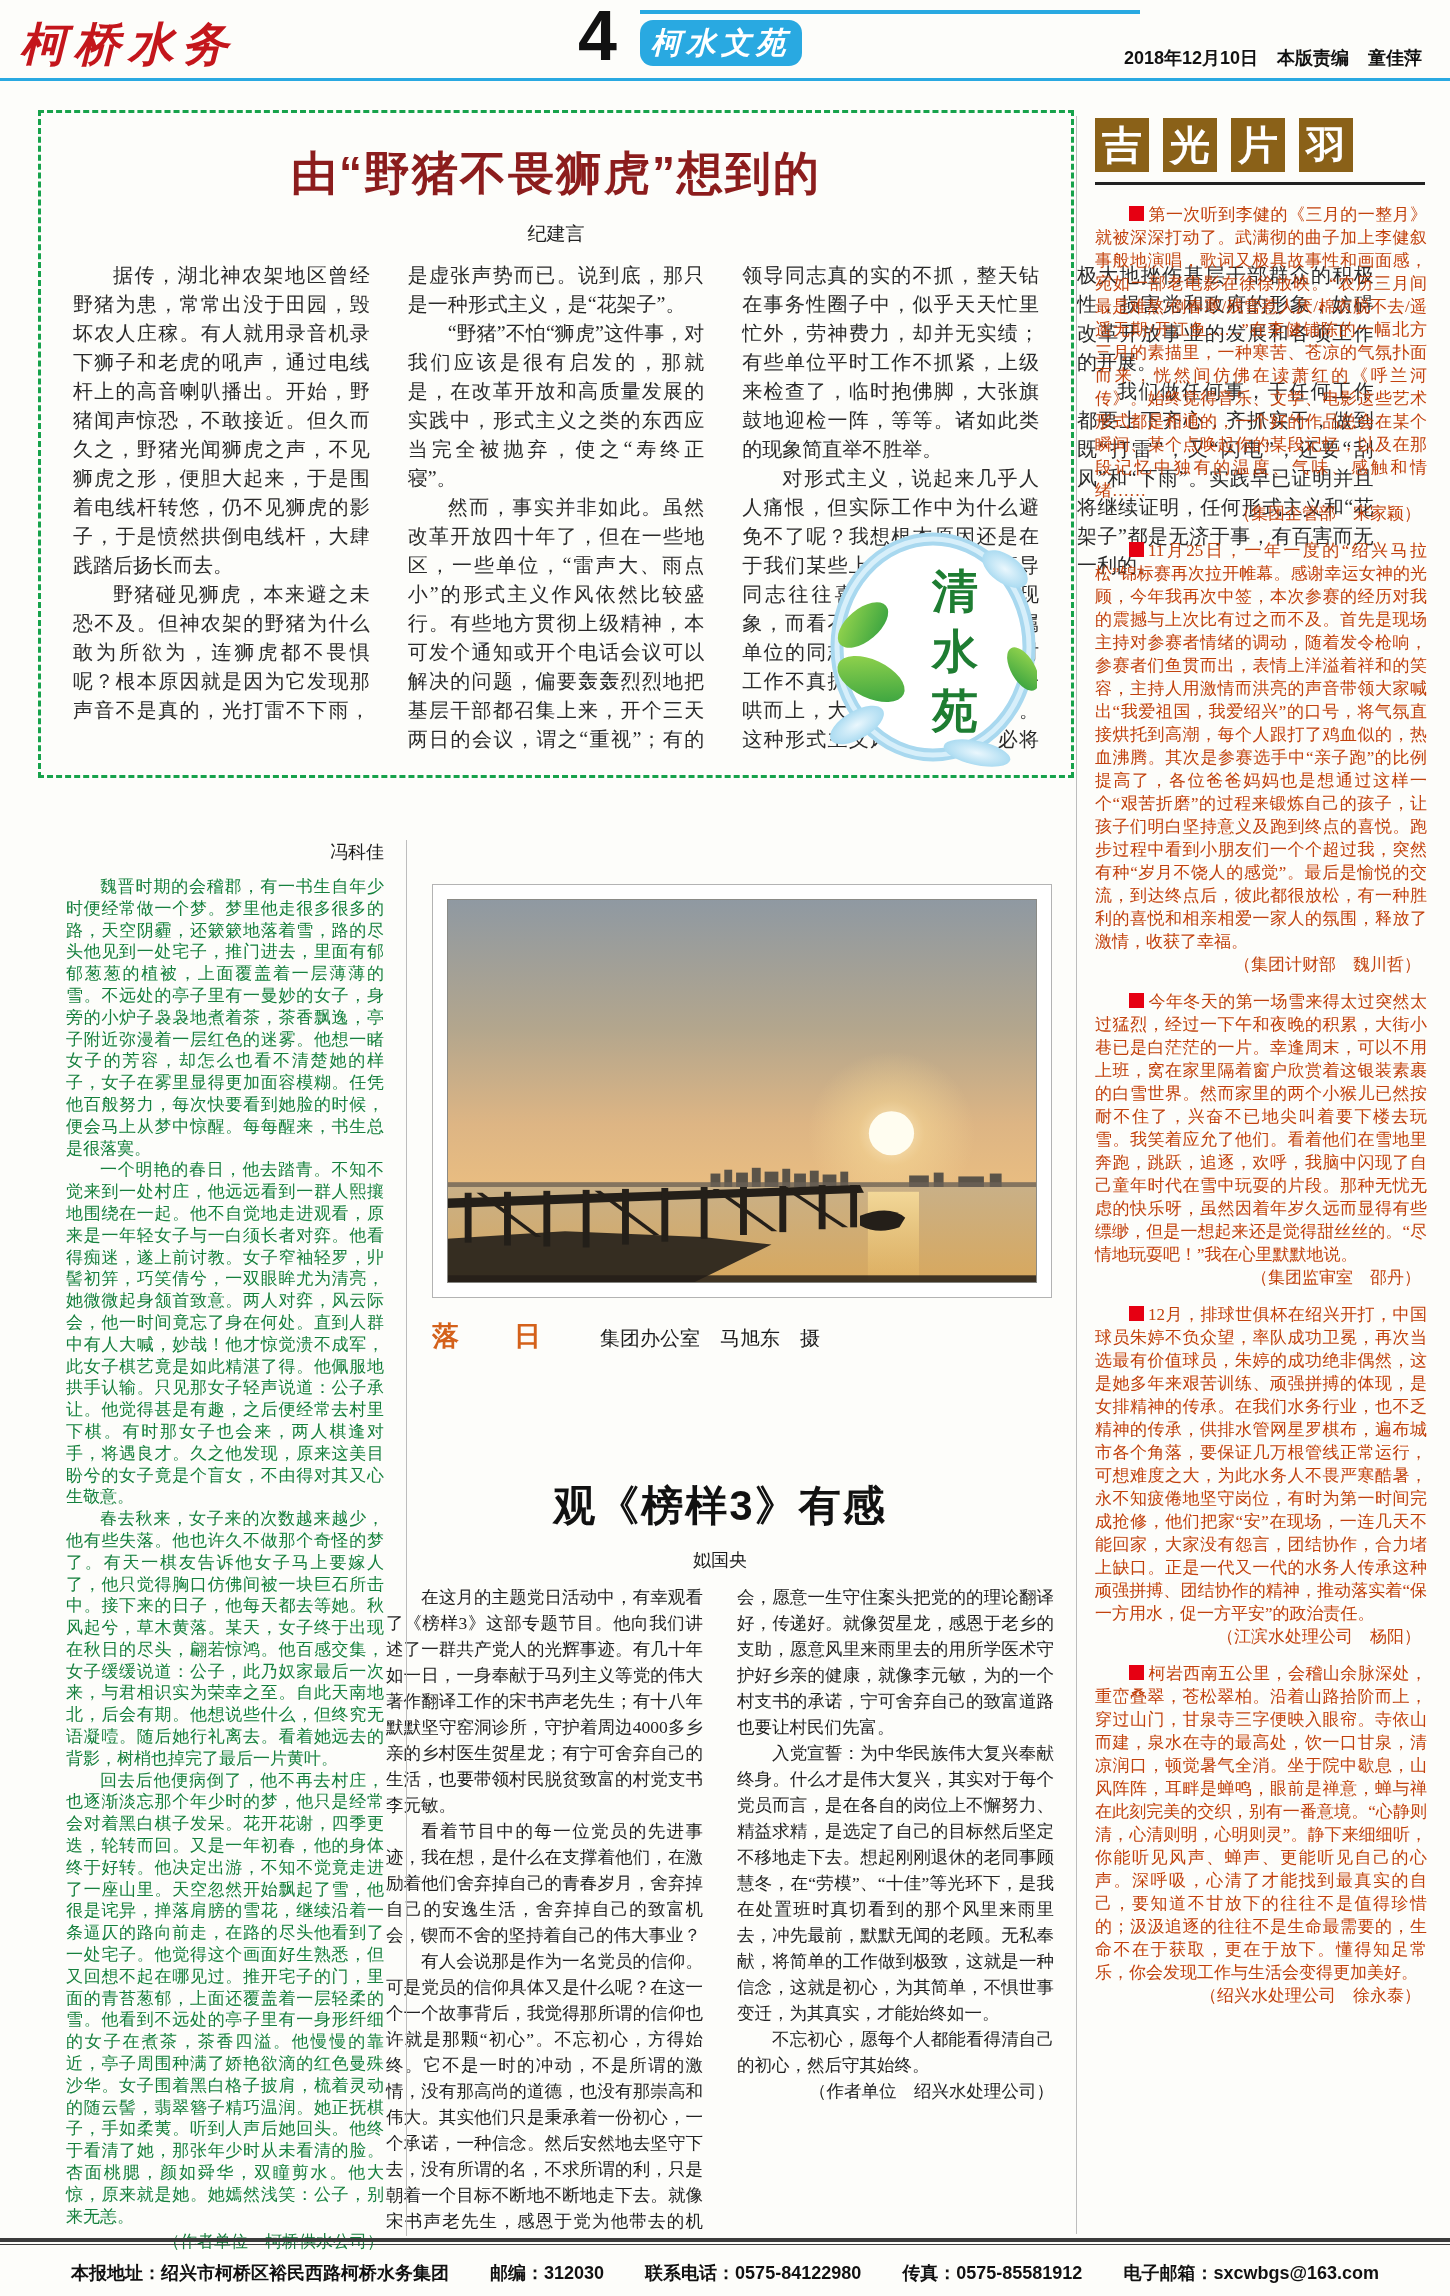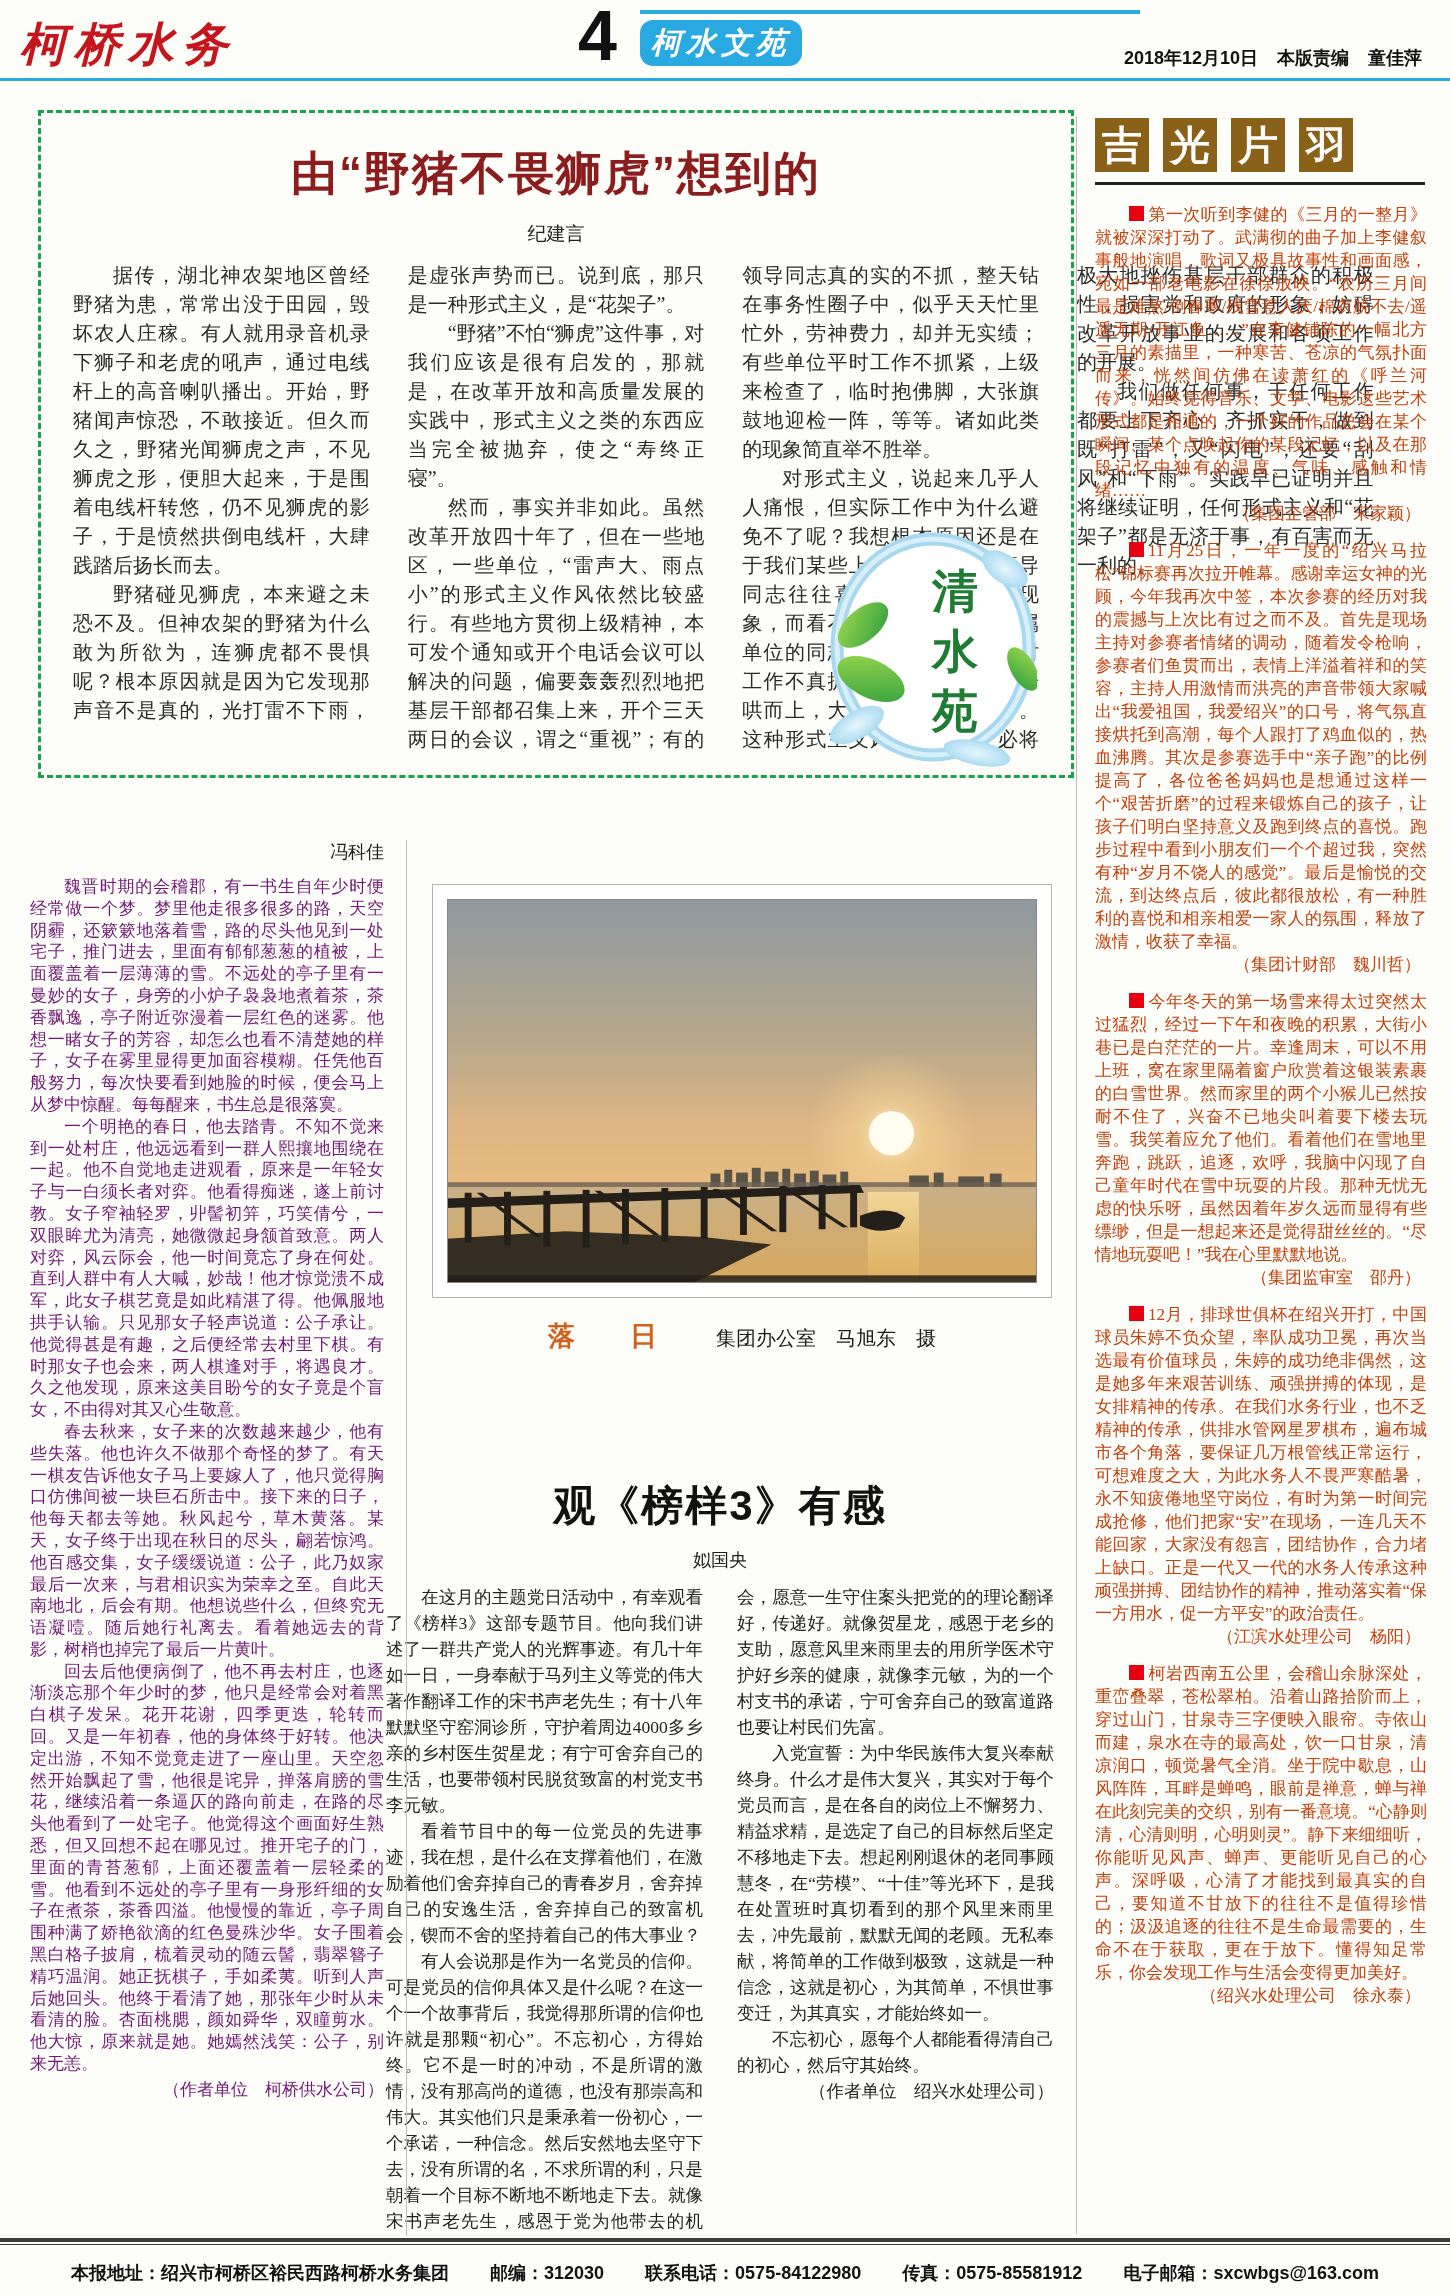--- a/index.html
+++ b/index.html
@@ -40,28 +40,28 @@
   .sb-item p{margin:0;text-indent:2em;}
   .sb-item .bullet{display:inline-block;width:15px;height:15px;background:#e60012;margin-right:4px;vertical-align:-1px;}
   .sb-attr{text-align:right;margin-top:0;padding-right:6px;}
   
   .novel{position:absolute;left:30px;top:826px;width:354px;}
   .novel-title{font-size:42px;font-weight:bold;letter-spacing:2px;font-family:"Liberation Sans",sans-serif;}
   .novel-title .o{color:#f2a007;}
   .novel-title .k{color:#111;}
   .novel-title .sub{font-size:26px;font-weight:normal;color:#111;}
   .novel-author{text-align:right;font-size:18px;margin:14px 0 12px 0;}
-  .novel-body{font-size:17px;line-height:21.8px;text-align:justify;color:#701a75;}
+  .novel-body{font-size:17px;line-height:21.8px;text-align:justify;color:#15803d;margin-left:36px;}
   .novel-body p{margin:0;text-indent:2em;}
   .novel-attr{text-align:right;font-size:17px;margin-top:4px;}
   
   .photo-frame{position:absolute;left:432px;top:884px;width:620px;height:414px;
         border:1px solid #b3b3b3;background:#fff;box-sizing:border-box;padding:14px;}
   .photo-frame svg{display:block;width:100%;height:100%;}
-  .photo-caption{position:absolute;left:432px;top:1318px;width:620px;text-align:center;font-size:20px;}
+  .photo-caption{position:absolute;left:432px;top:1318px;width:620px;font-size:20px;}
   .photo-caption .cap-title{color:#d4611a;font-weight:bold;font-size:27px;letter-spacing:14px;
         font-family:"Liberation Sans",sans-serif;margin-right:40px;}
   
   .bangyang{position:absolute;left:386px;top:1478px;width:668px;}
   .by-title{text-align:center;font-size:42px;font-weight:bold;color:#111;margin:0;
         font-family:"Liberation Sans",sans-serif;letter-spacing:2px;}
   .by-author{text-align:center;font-size:18px;margin:14px 0 12px 0;}
   .by-cols{height:664px;column-count:2;column-gap:34px;column-fill:auto;
         font-size:17.5px;line-height:26px;text-align:justify;color:#222;
         font-family:"Liberation Serif",serif;}

